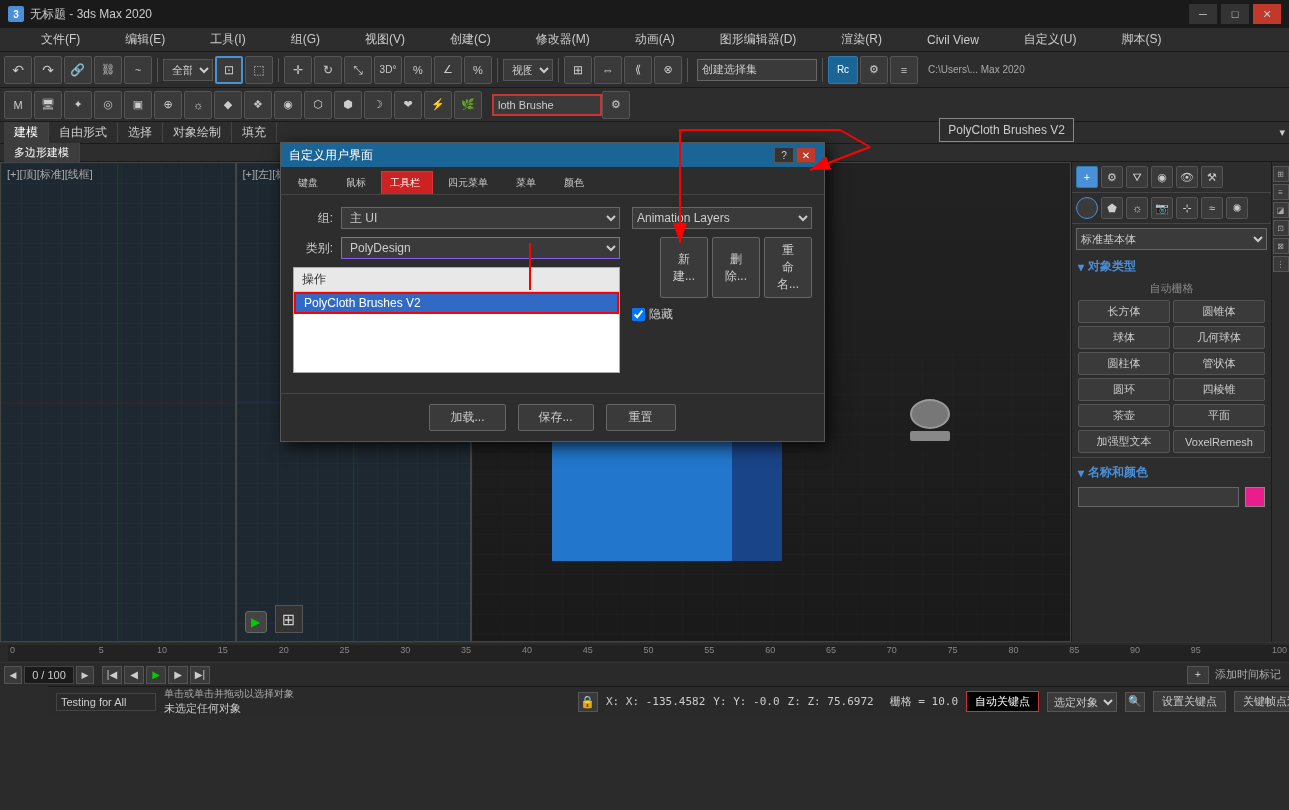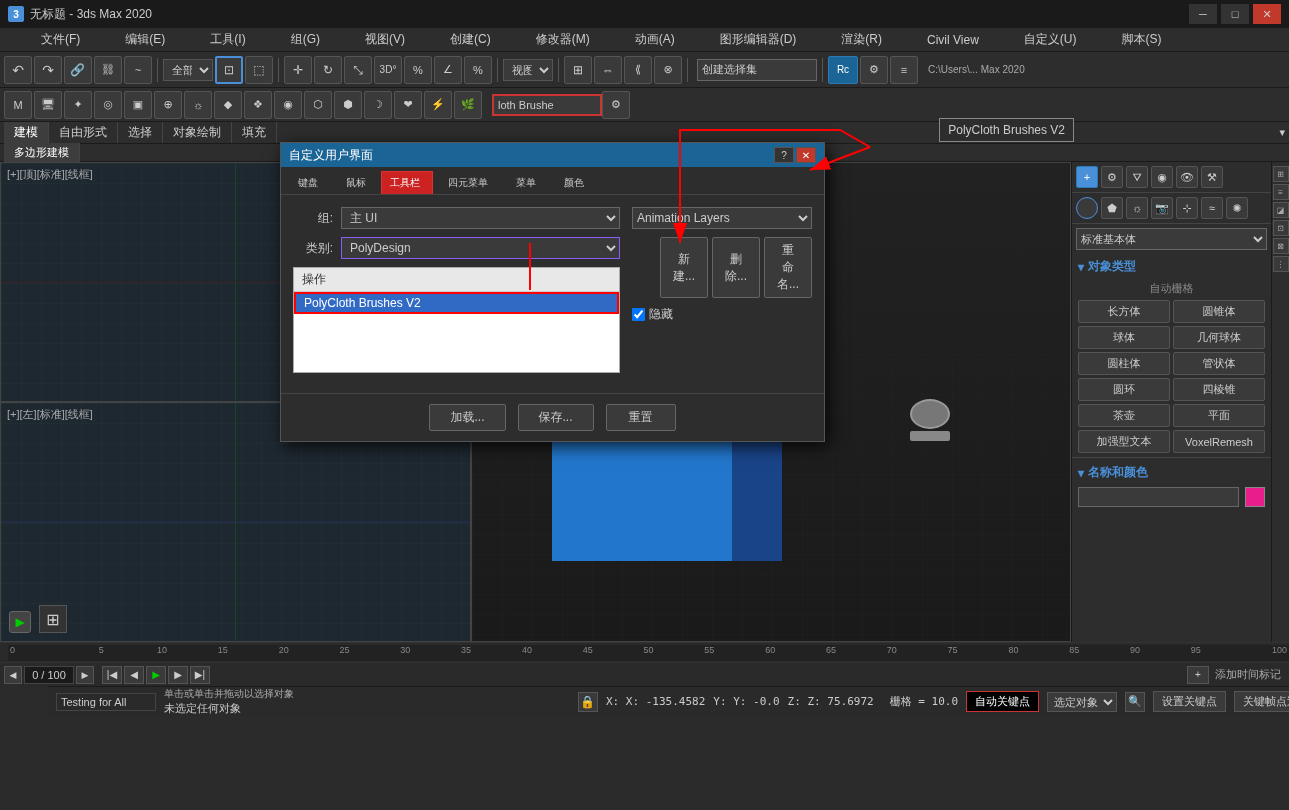--- a/index.html
+++ b/index.html
@@ -523,21 +523,21 @@
   <span class="subtab-item">填充</span>
   <span style="margin-left:auto;color:#ccc;font-size:11px;cursor:pointer;">▾</span>
 </div>
 
 <div class="subtab-bar" style="height:18px;">
   <span class="subtab-item active" style="font-size:11px;">多边形建模</span>
 </div>
 
 <div style="display:flex;width:100%;height:480px;position:relative;">
 
-  <div style="flex:1;display:flex;flex-direction:column;background:#0f766e;position:relative;">
+  <div style="flex:1;display:flex;flex-direction:row;background:#0f766e;position:relative;">
 
     <div style="flex:1;background:#1e2830;border:1px solid #444;position:relative;min-height:200px;">
       <span class="viewport-label">[+][顶][标准][线框]</span>
 
       <svg style="position:absolute;top:0;left:0;width:100%;height:100%;opacity:0.4;">
         <defs>
           <pattern id="grid-top" width="20" height="20" patternUnits="userSpaceOnUse">
             <path d="M 20 0 L 0 0 0 20" fill="none" stroke="#3a5a3a" stroke-width="0.5"></path>
           </pattern>
         </defs>

